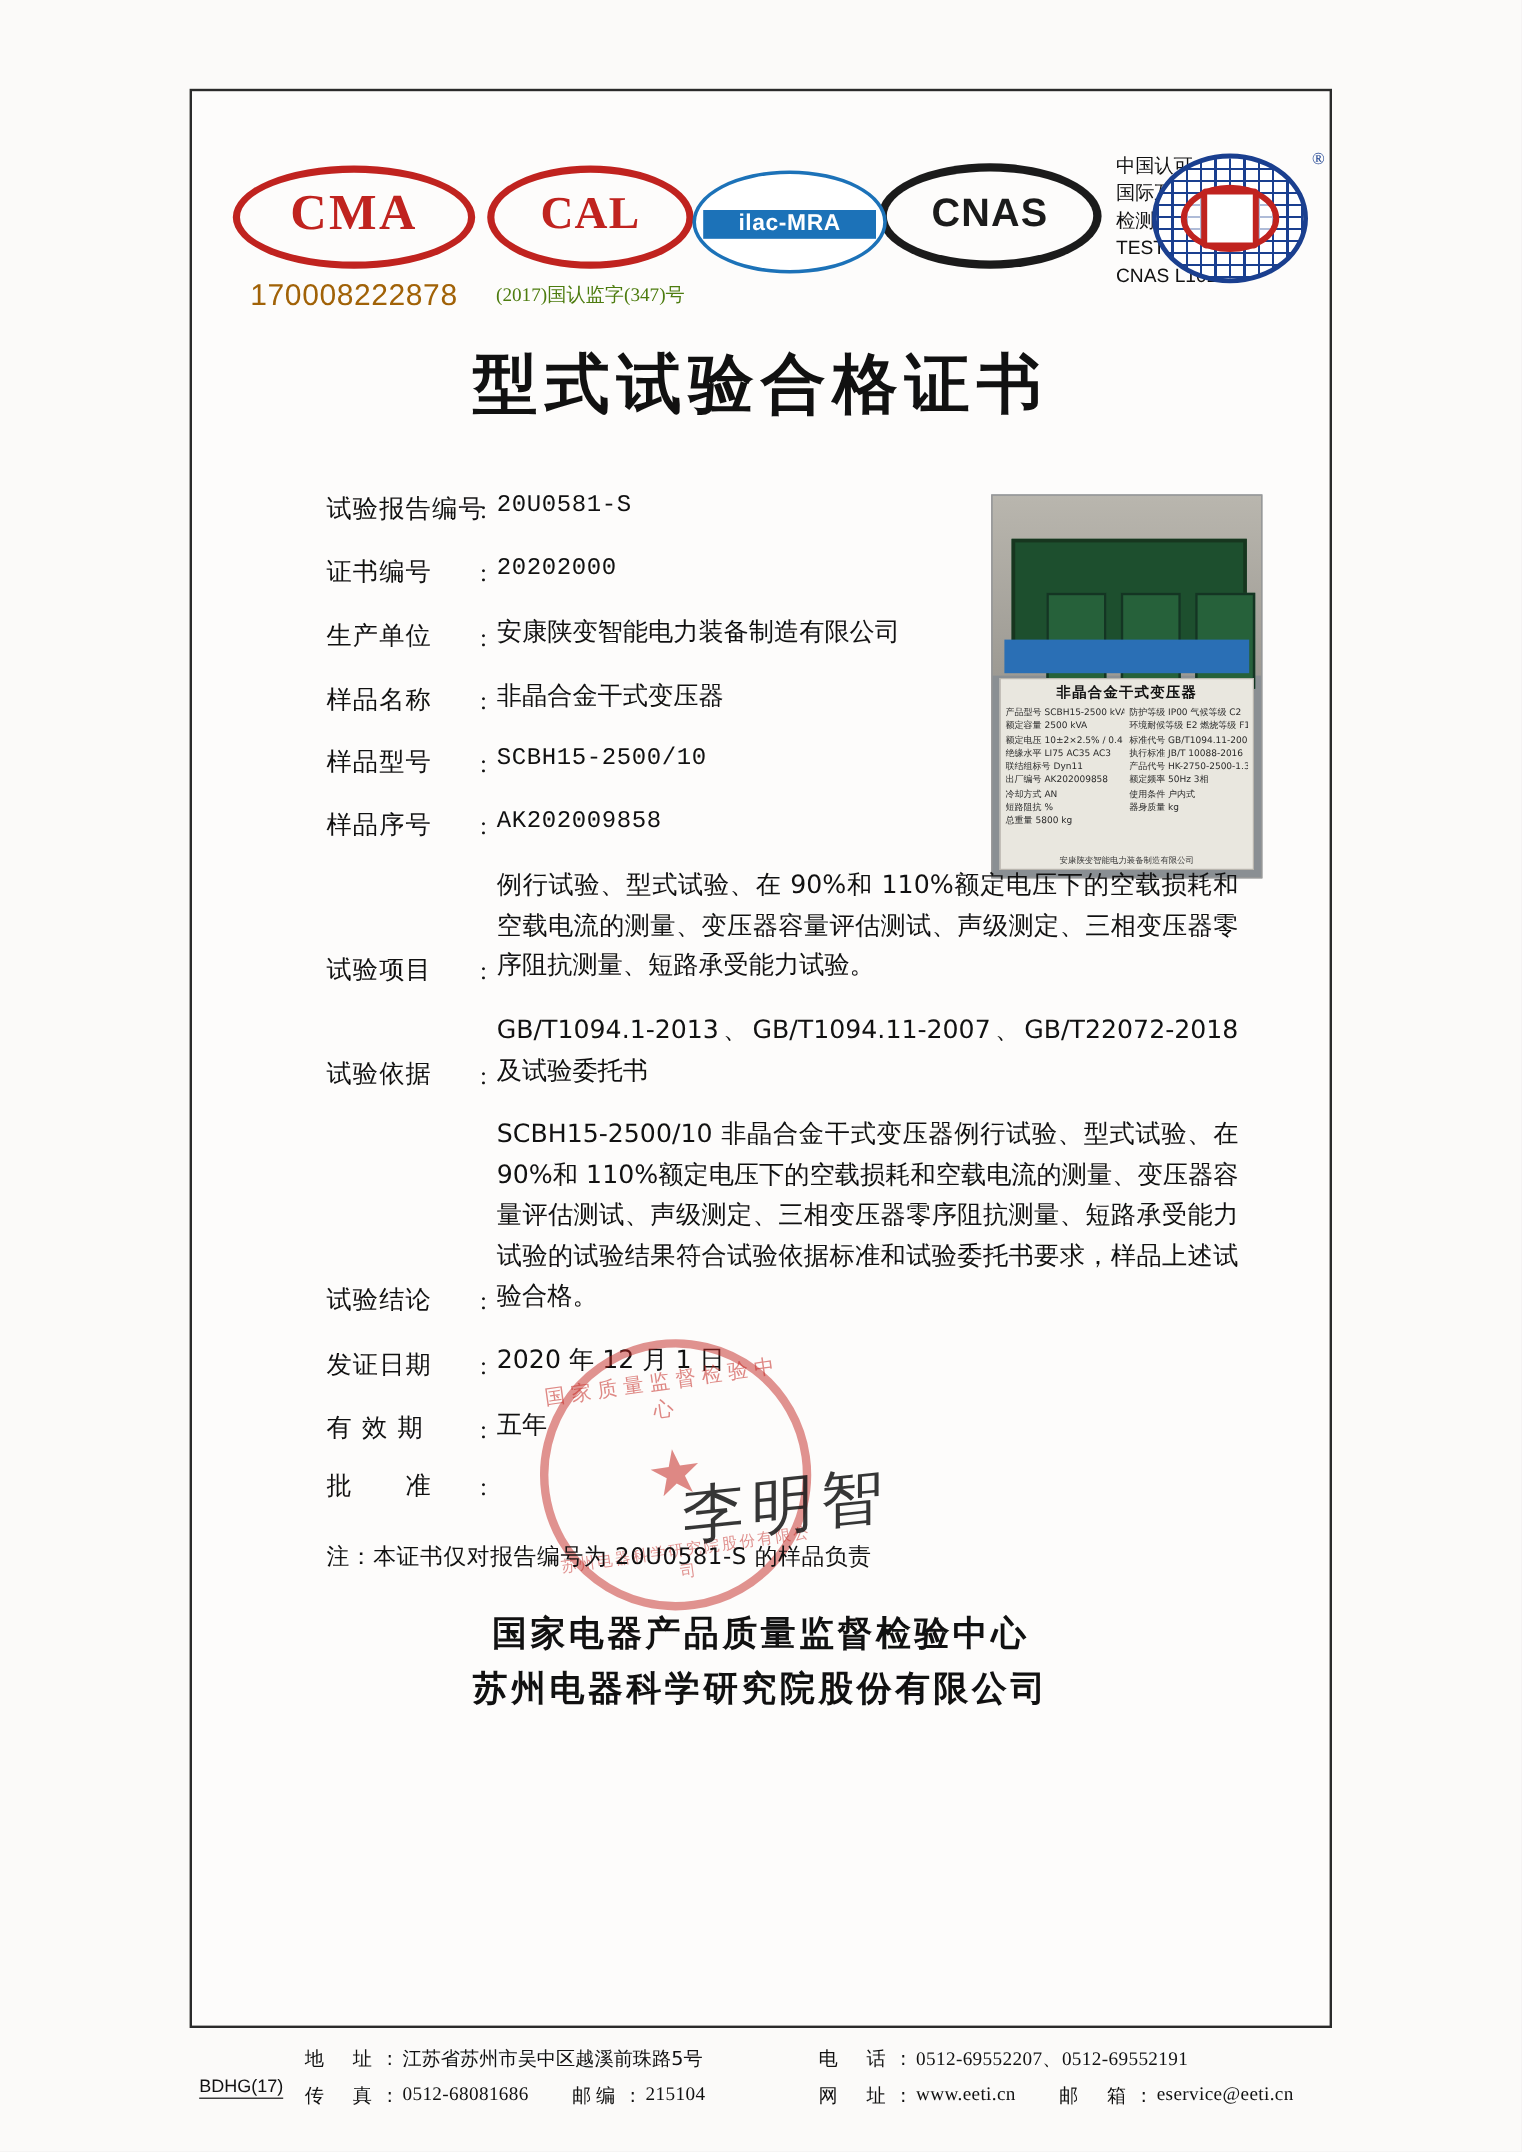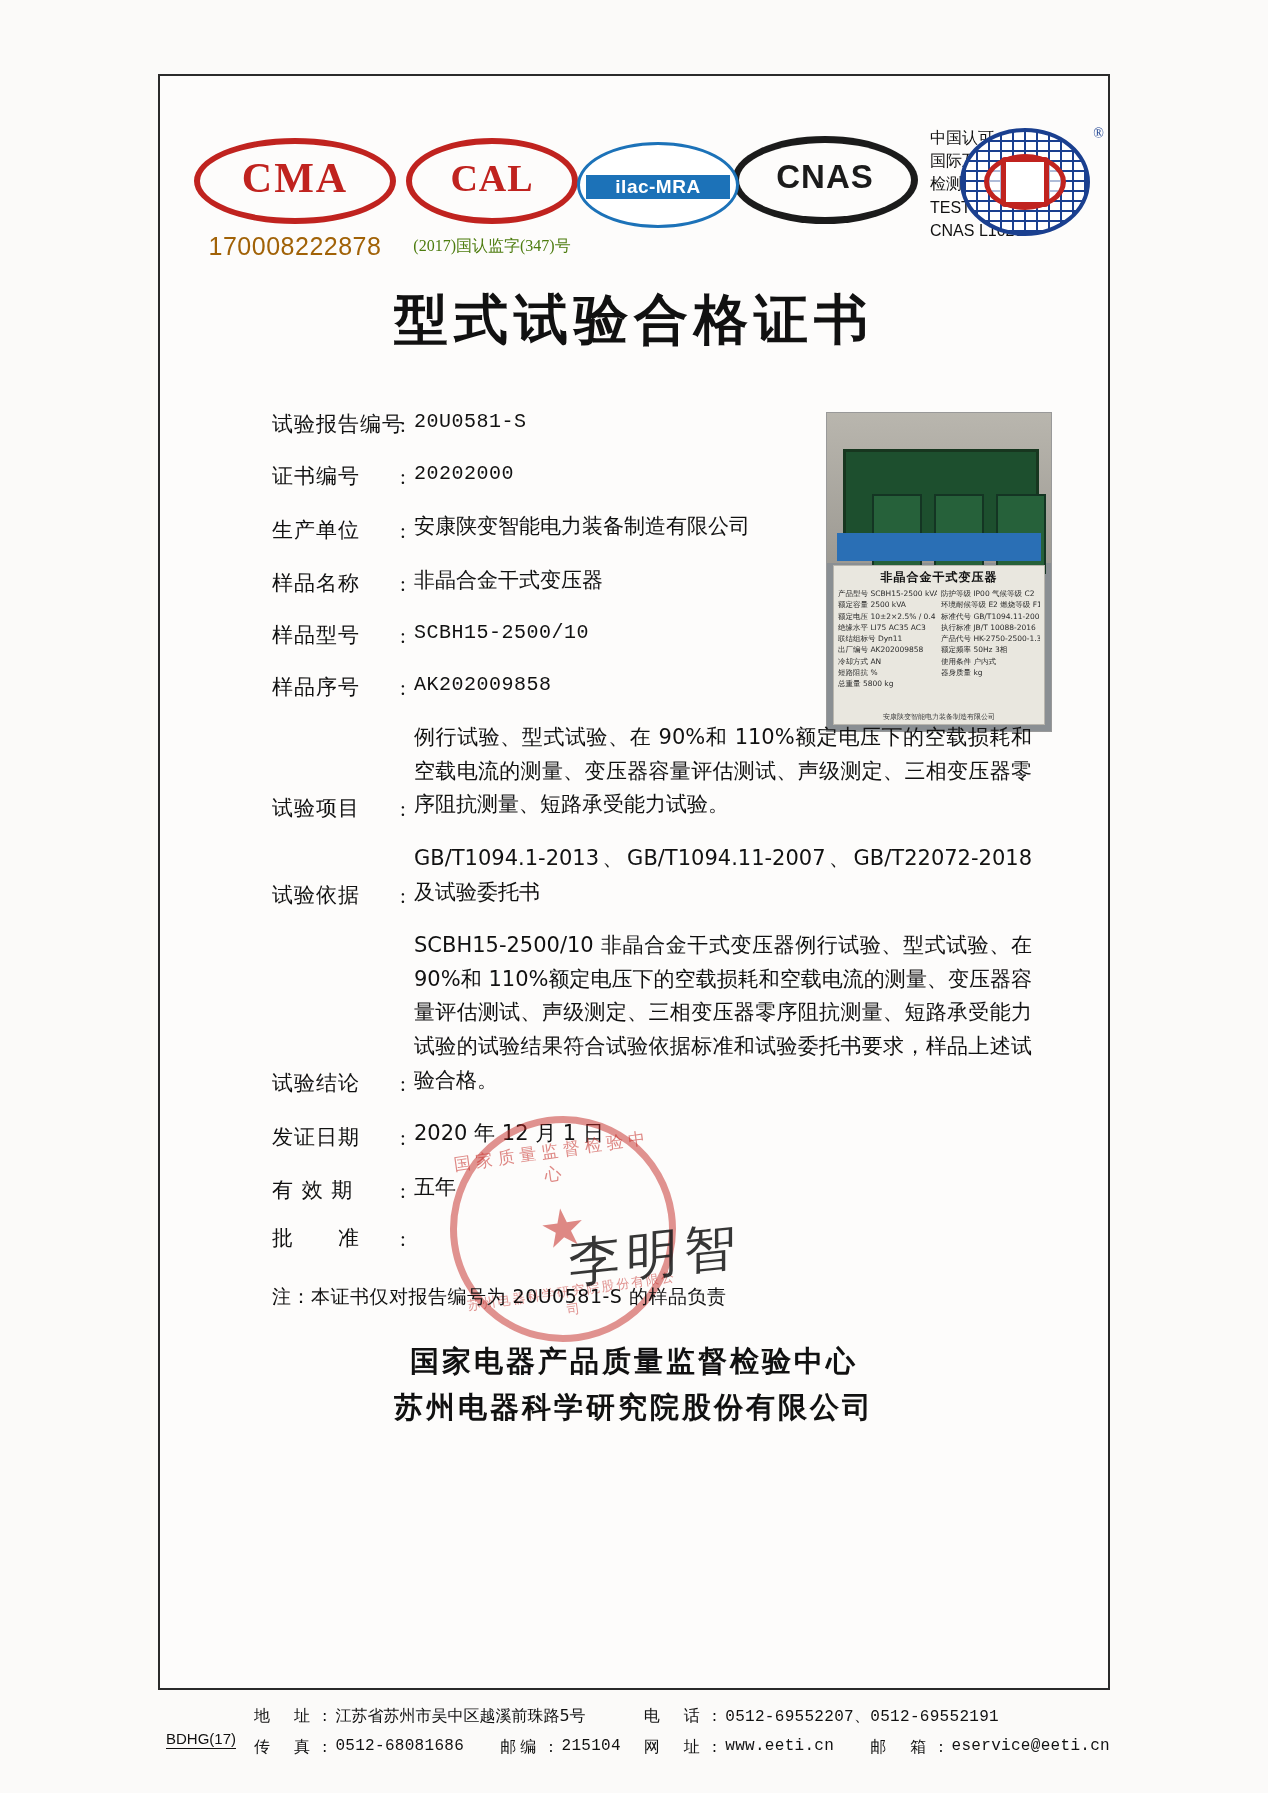--- a/index.html
+++ b/index.html
@@ -400,21 +400,21 @@
   }
   .footer .cols {
     margin-left: 96px;
     display: grid;
     grid-template-columns: 1fr 1fr;
     row-gap: 10px;
   }
   .footer .cell { display: flex; gap: 8px; white-space: nowrap; }
   .footer .fl { letter-spacing: 4px; }
   .footer .fv { font-family: "DejaVu Sans", sans-serif; }
-  .footer .fv.en { font-family: Liberation Mono, monospace; letter-spacing: 0.3px; }
+  .footer .fv.en { font-family: Liberation Serif, serif; letter-spacing: 0.3px; }
 </style>
 </head>
 <body>
 
 <div class="page">
   <div class="sheet">
 
     <div class="logos">
 
       <div class="logo cma">

